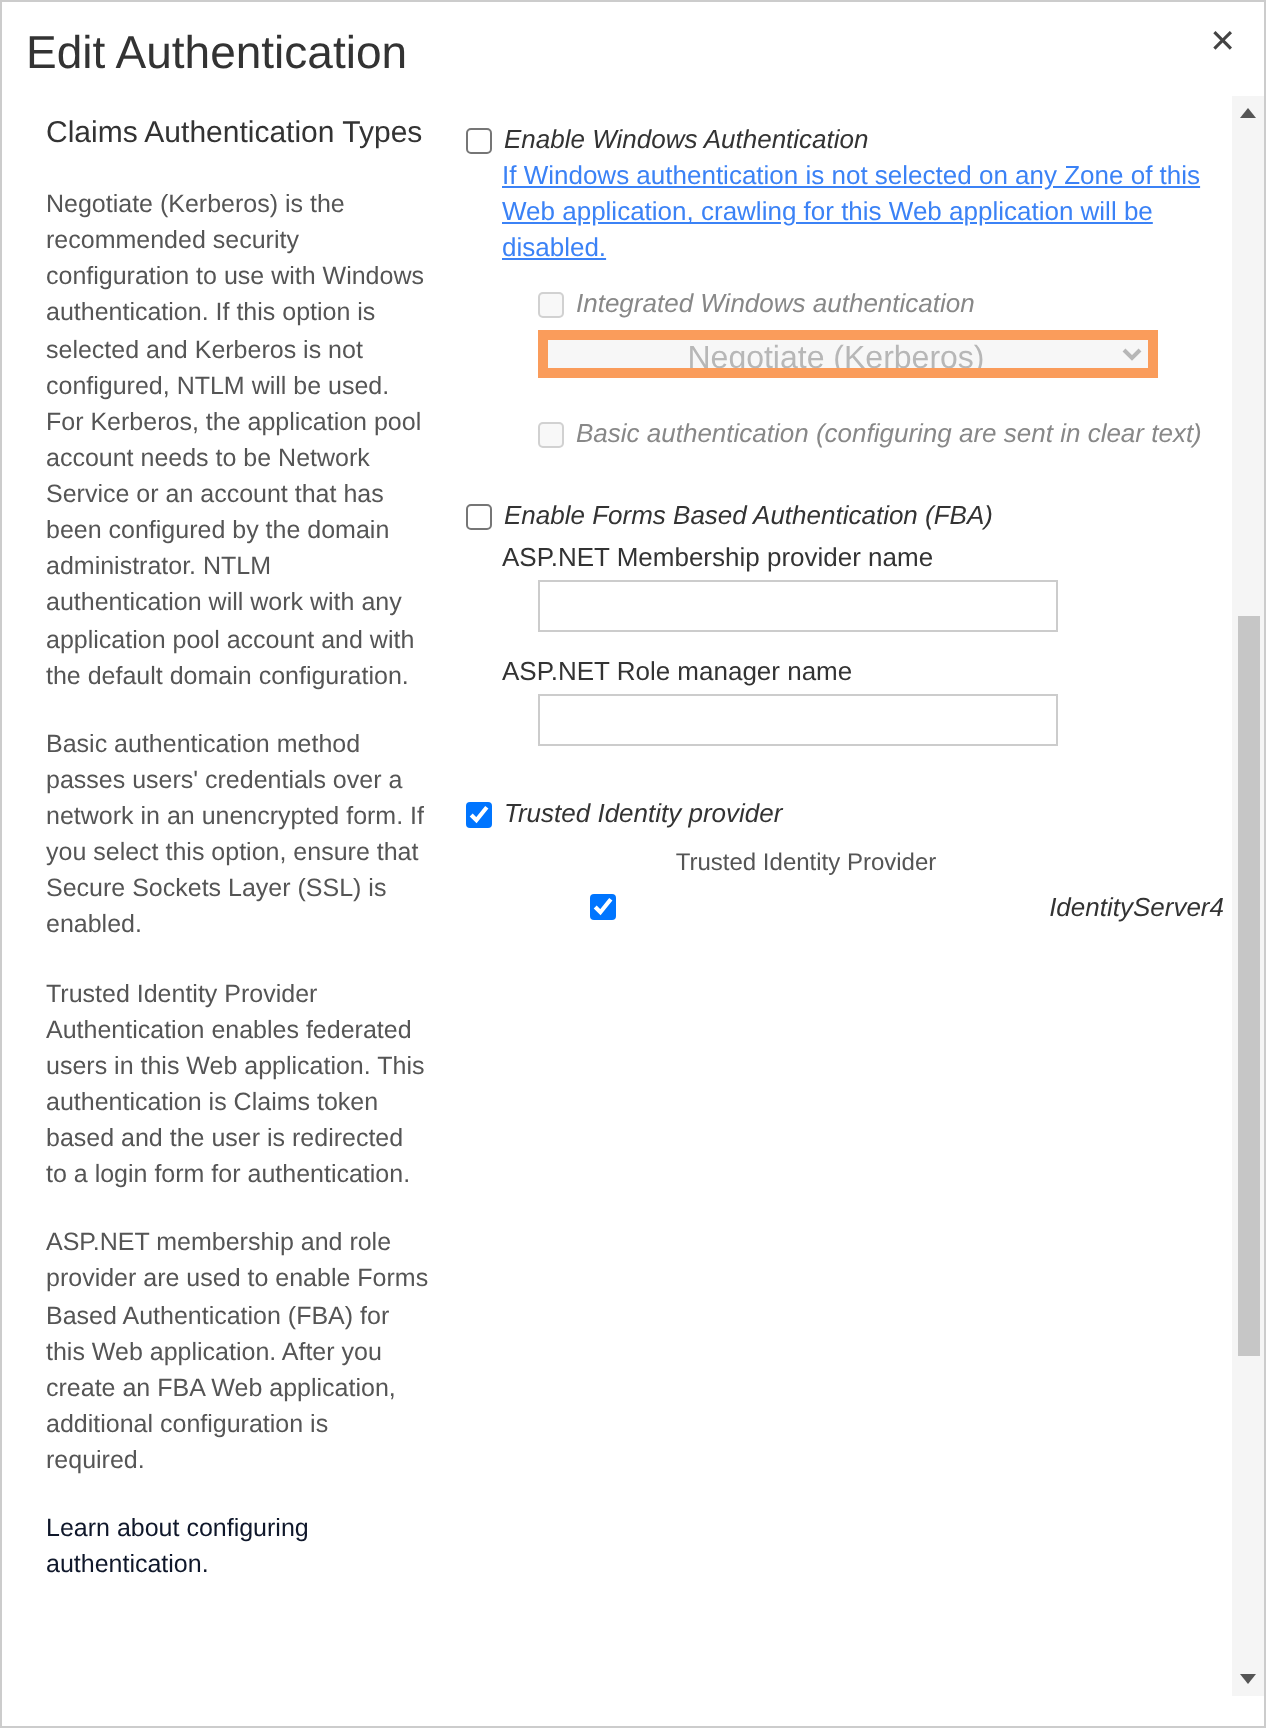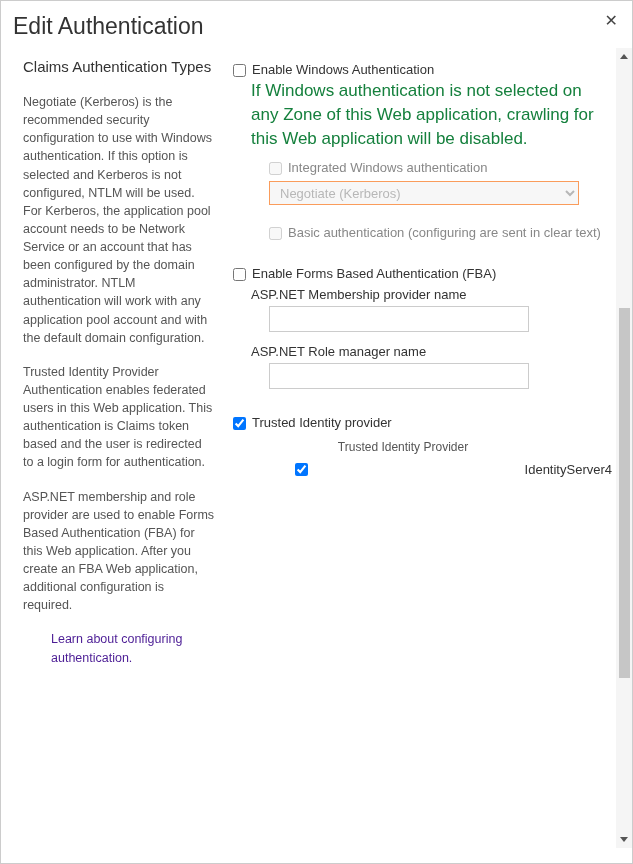--- a/index.html
+++ b/index.html
@@ -52,58 +52,60 @@
     color: #333;
     margin: 10px 0 18px 0;
   }
   .help-text {
     font-size: 12.5px;
     color: #555;
     line-height: 1.45;
     margin-bottom: 16px;
   }
   .help-link {
-    color: #4c1d95;
+    color: #0f172a;
     font-size: 12.5px;
     text-decoration: none;
     line-height: 1.45;
     display: inline-block;
-    margin-left: 28px;
   }
   .checkbox-row {
     display: flex;
     align-items: flex-start;
     margin: 8px 0 2px 0;
   }
   .checkbox-row input[type=checkbox] {
     margin: 2px 6px 0 0;
   }
   .checkbox-label {
     font-size: 13px;
     color: #333;
+    font-style: italic;
   }
   .warning-text {
-    color: #15803d;
-    font-size: 17px;
+    color: #3b82f6;
+    font-size: 13px;
     line-height: 1.4;
     margin: 2px 0 10px 18px;
+    text-decoration: underline;
   }
   .sub-indent {
     margin-left: 36px;
   }
   .disabled-label { color: #888; }
   select.disabled-select {
     width: 310px;
     height: 24px;
-    border: 1px solid #f97316;
+    border: 5px solid #f97316;
     background: #f5f5f5;
     color: #999;
-    font-size: 13px;
+    font-size: 16px;
     padding: 0 6px;
     margin: 4px 0 12px 0;
+    text-align: center;
   }
   .field-label {
     font-size: 13px;
     color: #333;
     margin: 6px 0 4px 18px;
   }
   input.text-field {
     width: 260px;
     height: 26px;
     border: 1px solid #ccc;
@@ -159,20 +161,21 @@
 
 <div class="close-x">✕</div>
 
 <div class="dialog-title">Edit Authentication</div>
 
 <div class="content-area">
 
   <div class="left-col">
     <div class="section-title">Claims Authentication Types</div>
     <div class="help-text">Negotiate (Kerberos) is the recommended security configuration to use with Windows authentication. If this option is selected and Kerberos is not configured, NTLM will be used. For Kerberos, the application pool account needs to be Network Service or an account that has been configured by the domain administrator. NTLM authentication will work with any application pool account and with the default domain configuration.</div>
+    <div class="help-text">Basic authentication method passes users' credentials over a network in an unencrypted form. If you select this option, ensure that Secure Sockets Layer (SSL) is enabled.</div>
     <div class="help-text">Trusted Identity Provider Authentication enables federated users in this Web application. This authentication is Claims token based and the user is redirected to a login form for authentication.</div>
     <div class="help-text">ASP.NET membership and role provider are used to enable Forms Based Authentication (FBA) for this Web application. After you create an FBA Web application, additional configuration is required.</div>
     <a href="#" class="help-link">Learn about configuring authentication.</a>
     
   </div>
 
   <div class="right-col">
 
     <div class="checkbox-row" style="margin-top:14px;">
       <input type="checkbox" style="">

